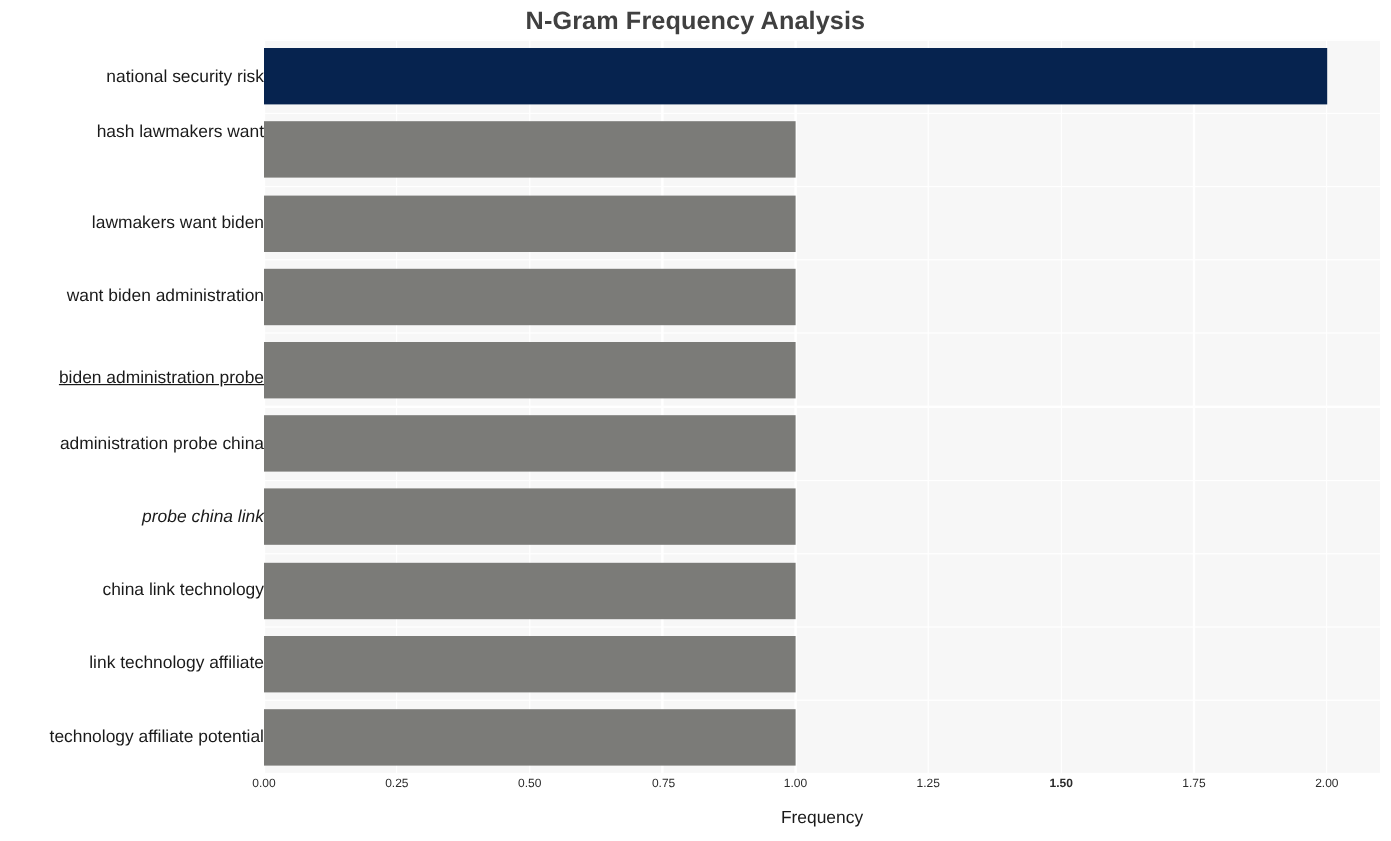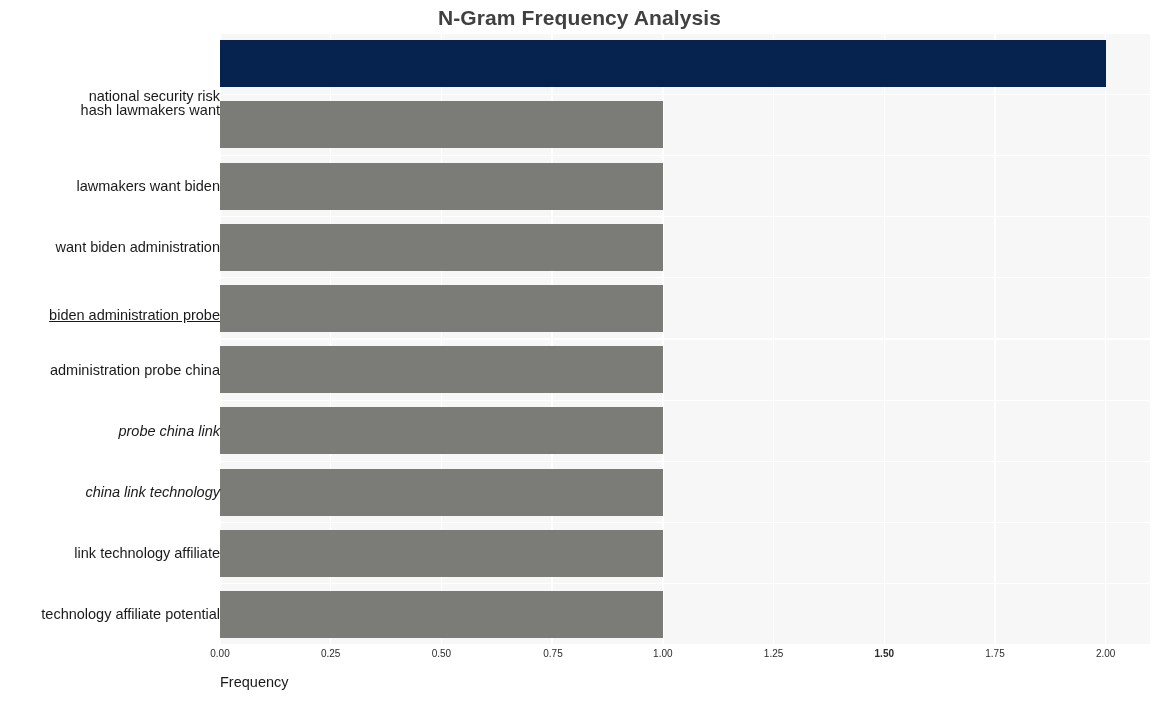--- a/index.html
+++ b/index.html
@@ -103,20 +103,21 @@
     font-size: 10px;
     color: #2b2b2b;
     white-space: nowrap;
   }
 
   #x-axis-label {
     position: absolute;
     left: 220px;
     top: 674px;
     width: 930px;
+    text-align: center;
     font-size: 14.5px;
     color: #1a1a1a;
   }
 </style>
 </head>
 <body>
 
 <div id="figure">
 
   <div id="chart-title">N-Gram Frequency Analysis</div>
@@ -154,28 +155,28 @@
         <div class="bar" title="biden administration probe: 1" style="width: 442.857px; top: 251.9px; background: rgb(123, 123, 120);"></div>
         <div class="bar" title="administration probe china: 1" style="width: 442.857px; top: 313.1px; background: rgb(123, 123, 120);"></div>
         <div class="bar" title="probe china link: 1" style="width: 442.857px; top: 374.3px; background: rgb(123, 123, 120);"></div>
         <div class="bar" title="china link technology: 1" style="width: 442.857px; top: 435.5px; background: rgb(123, 123, 120);"></div>
         <div class="bar" title="link technology affiliate: 1" style="width: 442.857px; top: 496.7px; background: rgb(123, 123, 120);"></div>
         <div class="bar" title="technology affiliate potential: 1" style="width: 442.857px; top: 557.9px; background: rgb(123, 123, 120);"></div>
       </div>
   </div>
 
   <div id="y-tick-labels">
-      <div class="ytick" style="top: 22.6px; margin-top: 32px;">national security risk</div>
+      <div class="ytick" style="top: 22.6px;">national security risk</div>
       <div class="ytick" style="top: 69px;">hash lawmakers want</div>
       <div class="ytick" style="top: 145px;">lawmakers want biden</div>
       <div class="ytick" style="top: 206.2px;">want biden administration</div>
       <div class="ytick" style="top: 274px; text-decoration: underline;">biden administration probe</div>
       <div class="ytick" style="top: 328.6px;">administration probe china</div>
       <div class="ytick" style="top: 389.8px; font-style: italic;">probe china link</div>
-      <div class="ytick" style="top: 451px; font-style: italic;">china link technology</div>
+      <div class="ytick" style="top: 451px;">china link technology</div>
       <div class="ytick" style="top: 512.2px;">link technology affiliate</div>
       <div class="ytick" style="top: 573.4px;">technology affiliate potential</div>
     </div>
 
   <div id="x-tick-labels">
       <div class="xtick" style="left: 0px;">0.00</div>
       <div class="xtick" style="left: 110.714px;">0.25</div>
       <div class="xtick" style="left: 221.429px;">0.50</div>
       <div class="xtick" style="left: 333px;">0.75</div>
       <div class="xtick" style="left: 442.857px;">1.00</div>

